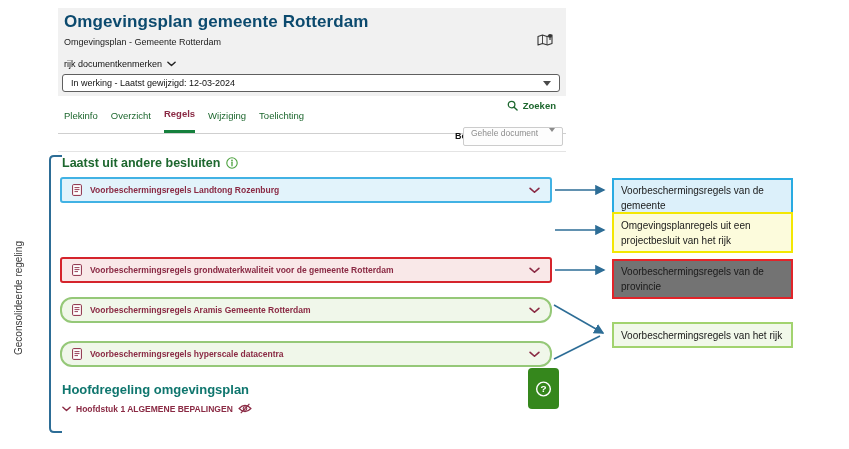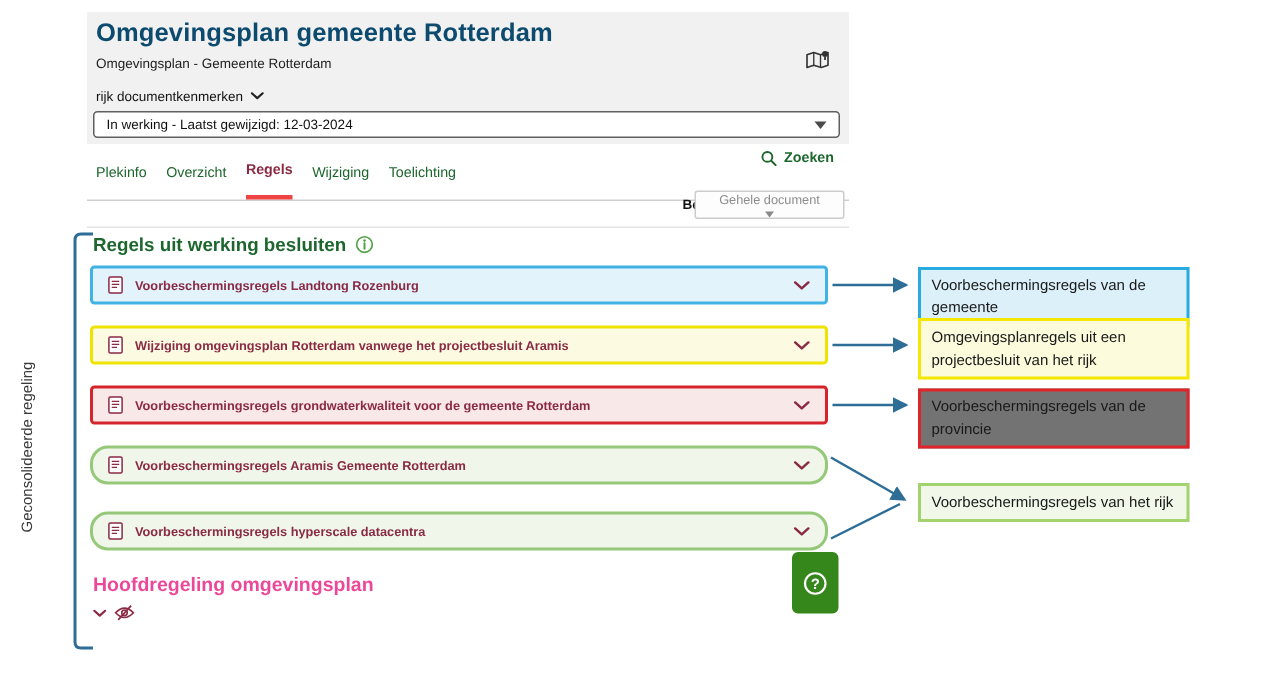--- a/index.html
+++ b/index.html
@@ -13,42 +13,42 @@
   .map-btn{position:absolute;right:12px;top:25px;width:18px;height:16px;cursor:pointer;background:none;border:none;padding:0;}
   .more-link{position:absolute;left:6px;top:51px;font-size:9px;color:#111;display:flex;align-items:center;gap:5px;cursor:pointer;}
   .status-select{position:absolute;left:4px;top:66px;width:498px;height:18px;box-sizing:border-box;background:#fff;border:1px solid #5f5f5f;border-radius:3px;display:flex;align-items:center;justify-content:space-between;padding:0 8px;font-size:9px;color:#111;cursor:pointer;}
   .caret{width:0;height:0;border-left:4px solid transparent;border-right:4px solid transparent;border-top:5px solid #4a4a4a;}
   .caret.small{border-left-width:3.5px;border-right-width:3.5px;border-top-width:4px;border-top-color:#8a8a8a;}
 
   
   .tabs-row{position:absolute;left:58px;top:96px;width:508px;height:38px;background:#fff;border-bottom:1px solid #cfcfcf;box-sizing:border-box;}
   .tabs-inner{display:flex;gap:13px;padding-left:6px;height:100%;align-items:stretch;}
   .tab{font-size:9.5px;color:#1d672e;display:flex;align-items:center;box-sizing:border-box;cursor:pointer;padding-top:1px;}
-  .tab.active{color:#8a2a44;font-weight:bold;border-bottom:3px solid #ef4444;padding-top:0;}
+  .tab.active{color:#8a2a44;font-weight:bold;border-bottom:3px solid #15803d;padding-top:0;}
   .search-btn{position:absolute;right:4px;top:3px;display:flex;align-items:center;gap:5px;font-size:9.5px;font-weight:bold;color:#1d672e;cursor:pointer;background:none;border:none;font-family:inherit;}
 
   
   .view-row{position:absolute;left:58px;top:122px;width:508px;height:30px;border-bottom:1px solid #e4e4e4;box-sizing:border-box;}
   .view-label{position:absolute;left:397px;top:9px;font-size:9px;font-weight:bold;color:#111;}
-  .view-select{position:absolute;left:405px;top:5px;width:100px;height:19px;box-sizing:border-box;border:1px solid #ccc;border-radius:2px;background:#fdfdfd;display:flex;align-items:center;justify-content:space-between;padding:0 7px;font-size:8.5px;color:#8c8c8c;cursor:pointer;flex-direction:column;}
+  .view-select{position:absolute;left:405px;top:5px;width:100px;height:19px;box-sizing:border-box;border:1px solid #ccc;border-radius:2px;background:#fdfdfd;display:flex;align-items:flex-start;justify-content:space-between;padding:0 7px;font-size:8.5px;color:#8c8c8c;cursor:pointer;}
 
   
   .consolidated{position:absolute;left:13px;top:228px;height:140px;writing-mode:vertical-rl;transform:rotate(180deg);font-size:10px;color:#3a3a3a;display:flex;align-items:center;justify-content:center;}
 
   
   .section-heading{position:absolute;left:62px;top:156px;font-size:12.5px;font-weight:bold;color:#1d672e;display:flex;align-items:center;gap:6px;}
   .acc{position:absolute;left:60px;width:492px;height:26px;box-sizing:border-box;border:2px solid;border-radius:3px;display:flex;align-items:center;gap:8px;padding:0 10px;cursor:pointer;}
   .acc .acc-label{flex:1;font-size:8.5px;font-weight:bold;color:#8a2a44;white-space:nowrap;overflow:hidden;}
   .acc.c-blue{border-color:#41b2e4;background:#e2f3fb;}
   .acc.c-yellow{border-color:#efe400;background:#fcfbe2;}
   .acc.c-red{border-color:#d5242c;background:#f9e8e8;}
   .acc.c-green{border-color:#95c878;background:#f0f7ea;border-radius:12px;}
   .acc1{top:177px;} .acc2{top:217px;} .acc3{top:257px;} .acc4{top:297px;} .acc5{top:341px;}
 
-  .main-heading{position:absolute;left:62px;top:382px;font-size:13px;font-weight:bold;color:#ec4899;}
+  .main-heading{position:absolute;left:62px;top:382px;font-size:13px;font-weight:bold;color:#0f766e;}
   .chapter-row{position:absolute;left:62px;top:403px;display:flex;align-items:center;gap:5px;cursor:pointer;}
   .chapter-row .chapter-label{font-size:8.5px;font-weight:bold;color:#8a2a44;}
 
   .help-btn{position:absolute;left:528px;top:368px;width:31px;height:41px;background:#35871c;border:none;border-radius:4px;display:flex;align-items:center;justify-content:center;cursor:pointer;}
 
   
   .lbl{position:absolute;left:612px;width:181px;box-sizing:border-box;border:2px solid;padding:3px 7px;font-size:10px;color:#191919;display:flex;align-items:flex-end;line-height:1.5;}
   .lbl-blue{top:178px;min-height:24px;border-color:#29abe2;background:#dcf0fa;}
   .lbl-yellow{top:212px;min-height:41px;border-color:#f3e703;background:#fcfbdc;}
   .lbl-red{top:259px;min-height:26px;border-color:#e1242a;background:#737373;}
@@ -105,49 +105,39 @@
     <span class="view-label">Bekijk:</span>
     <div class="view-select">
       <span>Gehele document</span>
       <span class="caret small"></span>
     </div>
   </div>
 
   <div class="consolidated">Geconsolideerde regeling</div>
 
   <div class="section-heading">
-    <span>Regels uit werking besluiten</span>
+    <span>Laatst uit andere besluiten</span>
     <svg width="12" height="12" viewBox="0 0 12 12">
       <circle cx="6" cy="6" r="5.2" fill="none" stroke="#4ca23e" stroke-width="1.1"></circle>
       <circle cx="6" cy="3.4" r="0.85" fill="#4ca23e"></circle>
       <line x1="6" y1="5.2" x2="6" y2="8.8" stroke="#4ca23e" stroke-width="1.3" stroke-linecap="round"></line>
     </svg>
   </div>
 
   <div class="acc acc1 c-blue">
     <svg width="10" height="12" viewBox="0 0 10 12">
         <rect x="0.6" y="0.6" width="8.8" height="10.8" rx="1" fill="#fff" stroke="#8a2a44" stroke-width="1"></rect>
         <path d="M2.5 3.6 H7.5 M2.5 5.6 H7.5 M2.5 7.6 H6" stroke="#8a2a44" stroke-width="0.9"></path>
       </svg>
     <span class="acc-label">Voorbeschermingsregels Landtong Rozenburg</span>
     <svg width="11" height="7" viewBox="0 0 10 6">
         <polyline points="1,1 5,4.6 9,1" fill="none" stroke="#8a2a44" stroke-width="1.5" stroke-linecap="round" stroke-linejoin="round"></polyline>
       </svg>
   </div>
 
-  <div class="acc acc2 c-yellow">
-    <svg width="10" height="12" viewBox="0 0 10 12">
-        <rect x="0.6" y="0.6" width="8.8" height="10.8" rx="1" fill="#fff" stroke="#8a2a44" stroke-width="1"></rect>
-        <path d="M2.5 3.6 H7.5 M2.5 5.6 H7.5 M2.5 7.6 H6" stroke="#8a2a44" stroke-width="0.9"></path>
-      </svg>
-    <span class="acc-label">Wijziging omgevingsplan Rotterdam vanwege het projectbesluit Aramis</span>
-    <svg width="11" height="7" viewBox="0 0 10 6">
-        <polyline points="1,1 5,4.6 9,1" fill="none" stroke="#8a2a44" stroke-width="1.5" stroke-linecap="round" stroke-linejoin="round"></polyline>
-      </svg>
-  </div>
 
   <div class="acc acc3 c-red">
     <svg width="10" height="12" viewBox="0 0 10 12">
         <rect x="0.6" y="0.6" width="8.8" height="10.8" rx="1" fill="#fff" stroke="#8a2a44" stroke-width="1"></rect>
         <path d="M2.5 3.6 H7.5 M2.5 5.6 H7.5 M2.5 7.6 H6" stroke="#8a2a44" stroke-width="0.9"></path>
       </svg>
     <span class="acc-label">Voorbeschermingsregels grondwaterkwaliteit voor de gemeente Rotterdam</span>
     <svg width="11" height="7" viewBox="0 0 10 6">
         <polyline points="1,1 5,4.6 9,1" fill="none" stroke="#8a2a44" stroke-width="1.5" stroke-linecap="round" stroke-linejoin="round"></polyline>
       </svg>
@@ -173,20 +163,21 @@
     <svg width="11" height="7" viewBox="0 0 10 6">
         <polyline points="1,1 5,4.6 9,1" fill="none" stroke="#8a2a44" stroke-width="1.5" stroke-linecap="round" stroke-linejoin="round"></polyline>
       </svg>
   </div>
 
   <div class="main-heading">Hoofdregeling omgevingsplan</div>
   <div class="chapter-row">
     <svg width="9" height="6" viewBox="0 0 10 6">
         <polyline points="1,1 5,4.6 9,1" fill="none" stroke="#8a2a44" stroke-width="1.6" stroke-linecap="round" stroke-linejoin="round"></polyline>
       </svg>
+    <span class="chapter-label">Hoofdstuk 1 ALGEMENE BEPALINGEN</span>
     <svg width="14" height="11" viewBox="0 0 13 10">
       <path d="M1 5 Q6.5 -0.8 12 5 Q6.5 10.8 1 5 Z" fill="none" stroke="#8a2a44" stroke-width="1.05"></path>
       <circle cx="6.5" cy="5" r="1.7" fill="none" stroke="#8a2a44" stroke-width="1"></circle>
       <line x1="2.6" y1="9.4" x2="10.6" y2="0.6" stroke="#8a2a44" stroke-width="1.05"></line>
     </svg>
   </div>
 
   <button class="help-btn">
     <svg width="20" height="20" viewBox="0 0 20 20">
       <circle cx="10" cy="10" r="7.2" fill="none" stroke="#fff" stroke-width="1.5"></circle>

